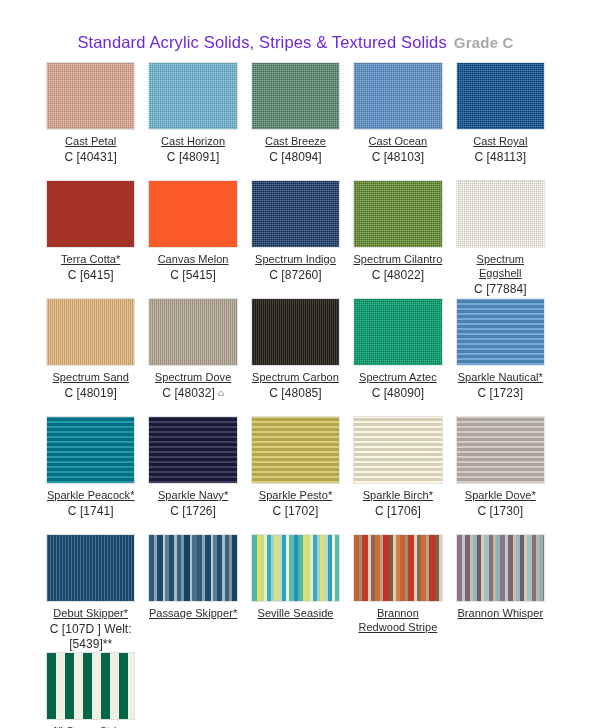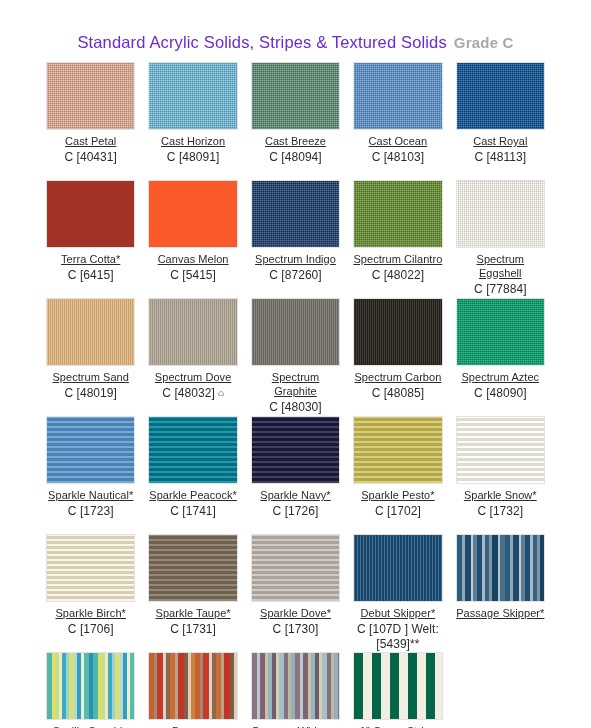--- a/index.html
+++ b/index.html
@@ -238,31 +238,20 @@
               <span class="home-icon">
                 <svg width="6" height="6" viewBox="0 0 10 10">
                   <path d="M1 5 L5 1.5 L9 5 L9 9 L1 9 Z" fill="none" stroke="#6a6a6a" stroke-width="1"></path>
                 </svg>
               </span>
             </span></span>
         </div>
       </div>
       <div class="swatch-cell">
         <div class="swatch-chip">
-          <div class="weave" style="background: repeating-linear-gradient(90deg, rgb(135, 133, 125) 0px, rgb(135, 133, 125) 1px, rgb(103, 101, 93) 1px, rgb(103, 101, 93) 2px), repeating-linear-gradient(0deg, rgba(255, 255, 255, 0.16) 0px, rgba(255, 255, 255, 0.16) 1px, rgba(0, 0, 0, 0.1) 1px, rgba(0, 0, 0, 0.1) 2px), rgb(119, 117, 109);"></div>
-        </div>
-        <div class="swatch-caption">
-          <span class="swatch-name">Spectrum Graphite</span>
-          <span class="swatch-code"><span class="code-line">
-              <span>C [48030]</span>
-            </span></span>
-        </div>
-      </div>
-      <div class="swatch-cell">
-        <div class="swatch-chip">
           <div class="weave" style="background: repeating-linear-gradient(90deg, rgb(65, 62, 56) 0px, rgb(65, 62, 56) 1px, rgb(33, 30, 24) 1px, rgb(33, 30, 24) 2px), repeating-linear-gradient(0deg, rgba(255, 255, 255, 0.16) 0px, rgba(255, 255, 255, 0.16) 1px, rgba(0, 0, 0, 0.1) 1px, rgba(0, 0, 0, 0.1) 2px), rgb(49, 46, 40);"></div>
         </div>
         <div class="swatch-caption">
           <span class="swatch-name">Spectrum Carbon</span>
           <span class="swatch-code"><span class="code-line">
               <span>C [48085]</span>
             </span></span>
         </div>
       </div>
       <div class="swatch-cell">
@@ -315,53 +304,31 @@
         </div>
         <div class="swatch-caption">
           <span class="swatch-name">Sparkle Pesto*</span>
           <span class="swatch-code"><span class="code-line">
               <span>C [1702]</span>
             </span></span>
         </div>
       </div>
       <div class="swatch-cell">
         <div class="swatch-chip">
-          <div class="weave" style="background: repeating-linear-gradient(0deg, rgb(255, 255, 251) 0px, rgb(255, 255, 251) 2px, rgb(222, 219, 211) 2px, rgb(222, 219, 211) 5px), rgb(236, 233, 225);"></div>
-        </div>
-        <div class="swatch-caption">
-          <span class="swatch-name">Sparkle Snow*</span>
-          <span class="swatch-code"><span class="code-line">
-              <span>C [1732]</span>
-            </span></span>
-        </div>
-      </div>
-      <div class="swatch-cell">
-        <div class="swatch-chip">
           <div class="weave" style="background: repeating-linear-gradient(0deg, rgb(253, 246, 224) 0px, rgb(253, 246, 224) 2px, rgb(213, 206, 184) 2px, rgb(213, 206, 184) 5px), rgb(227, 220, 198);"></div>
         </div>
         <div class="swatch-caption">
           <span class="swatch-name">Sparkle Birch*</span>
           <span class="swatch-code"><span class="code-line">
               <span>C [1706]</span>
             </span></span>
         </div>
       </div>
       <div class="swatch-cell">
         <div class="swatch-chip">
-          <div class="weave" style="background: repeating-linear-gradient(0deg, rgb(151, 137, 120) 0px, rgb(151, 137, 120) 2px, rgb(111, 97, 80) 2px, rgb(111, 97, 80) 5px), rgb(125, 111, 94);"></div>
-        </div>
-        <div class="swatch-caption">
-          <span class="swatch-name">Sparkle Taupe*</span>
-          <span class="swatch-code"><span class="code-line">
-              <span>C [1731]</span>
-            </span></span>
-        </div>
-      </div>
-      <div class="swatch-cell">
-        <div class="swatch-chip">
           <div class="weave" style="background: repeating-linear-gradient(0deg, rgb(209, 203, 196) 0px, rgb(209, 203, 196) 2px, rgb(169, 163, 156) 2px, rgb(169, 163, 156) 5px), rgb(183, 177, 170);"></div>
         </div>
         <div class="swatch-caption">
           <span class="swatch-name">Sparkle Dove*</span>
           <span class="swatch-code"><span class="code-line">
               <span>C [1730]</span>
             </span></span>
         </div>
       </div>
       <div class="swatch-cell">

